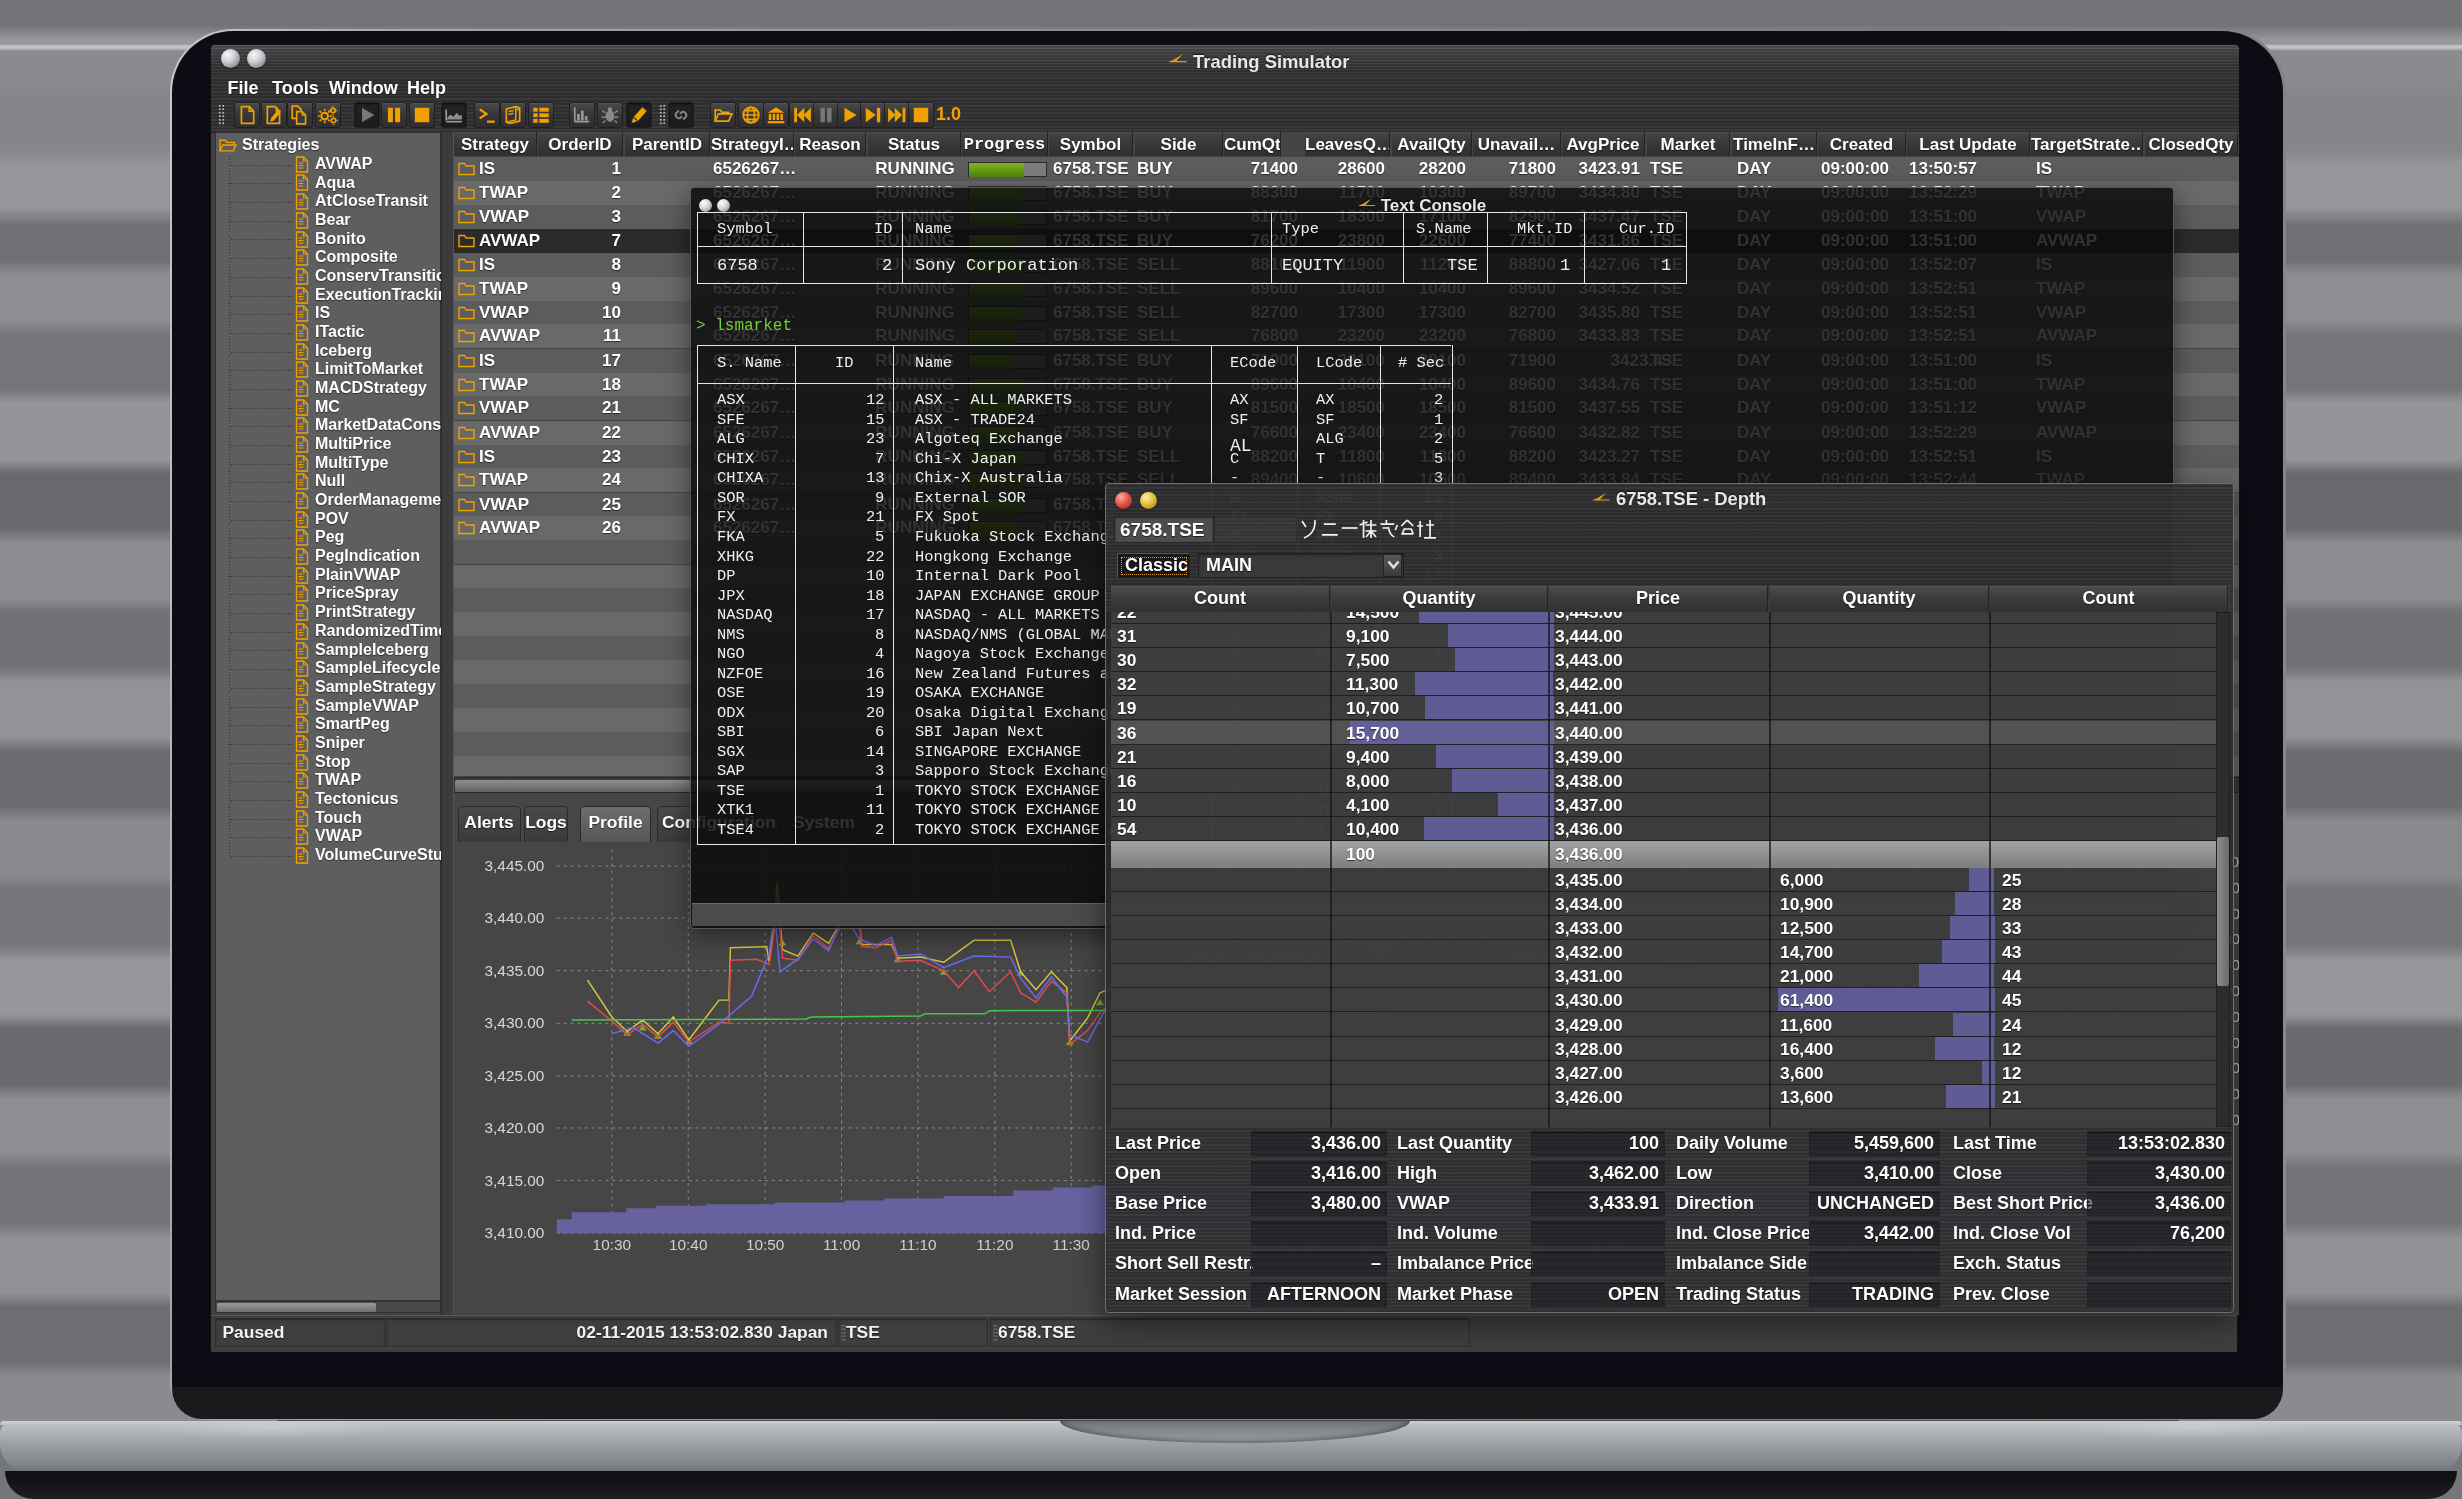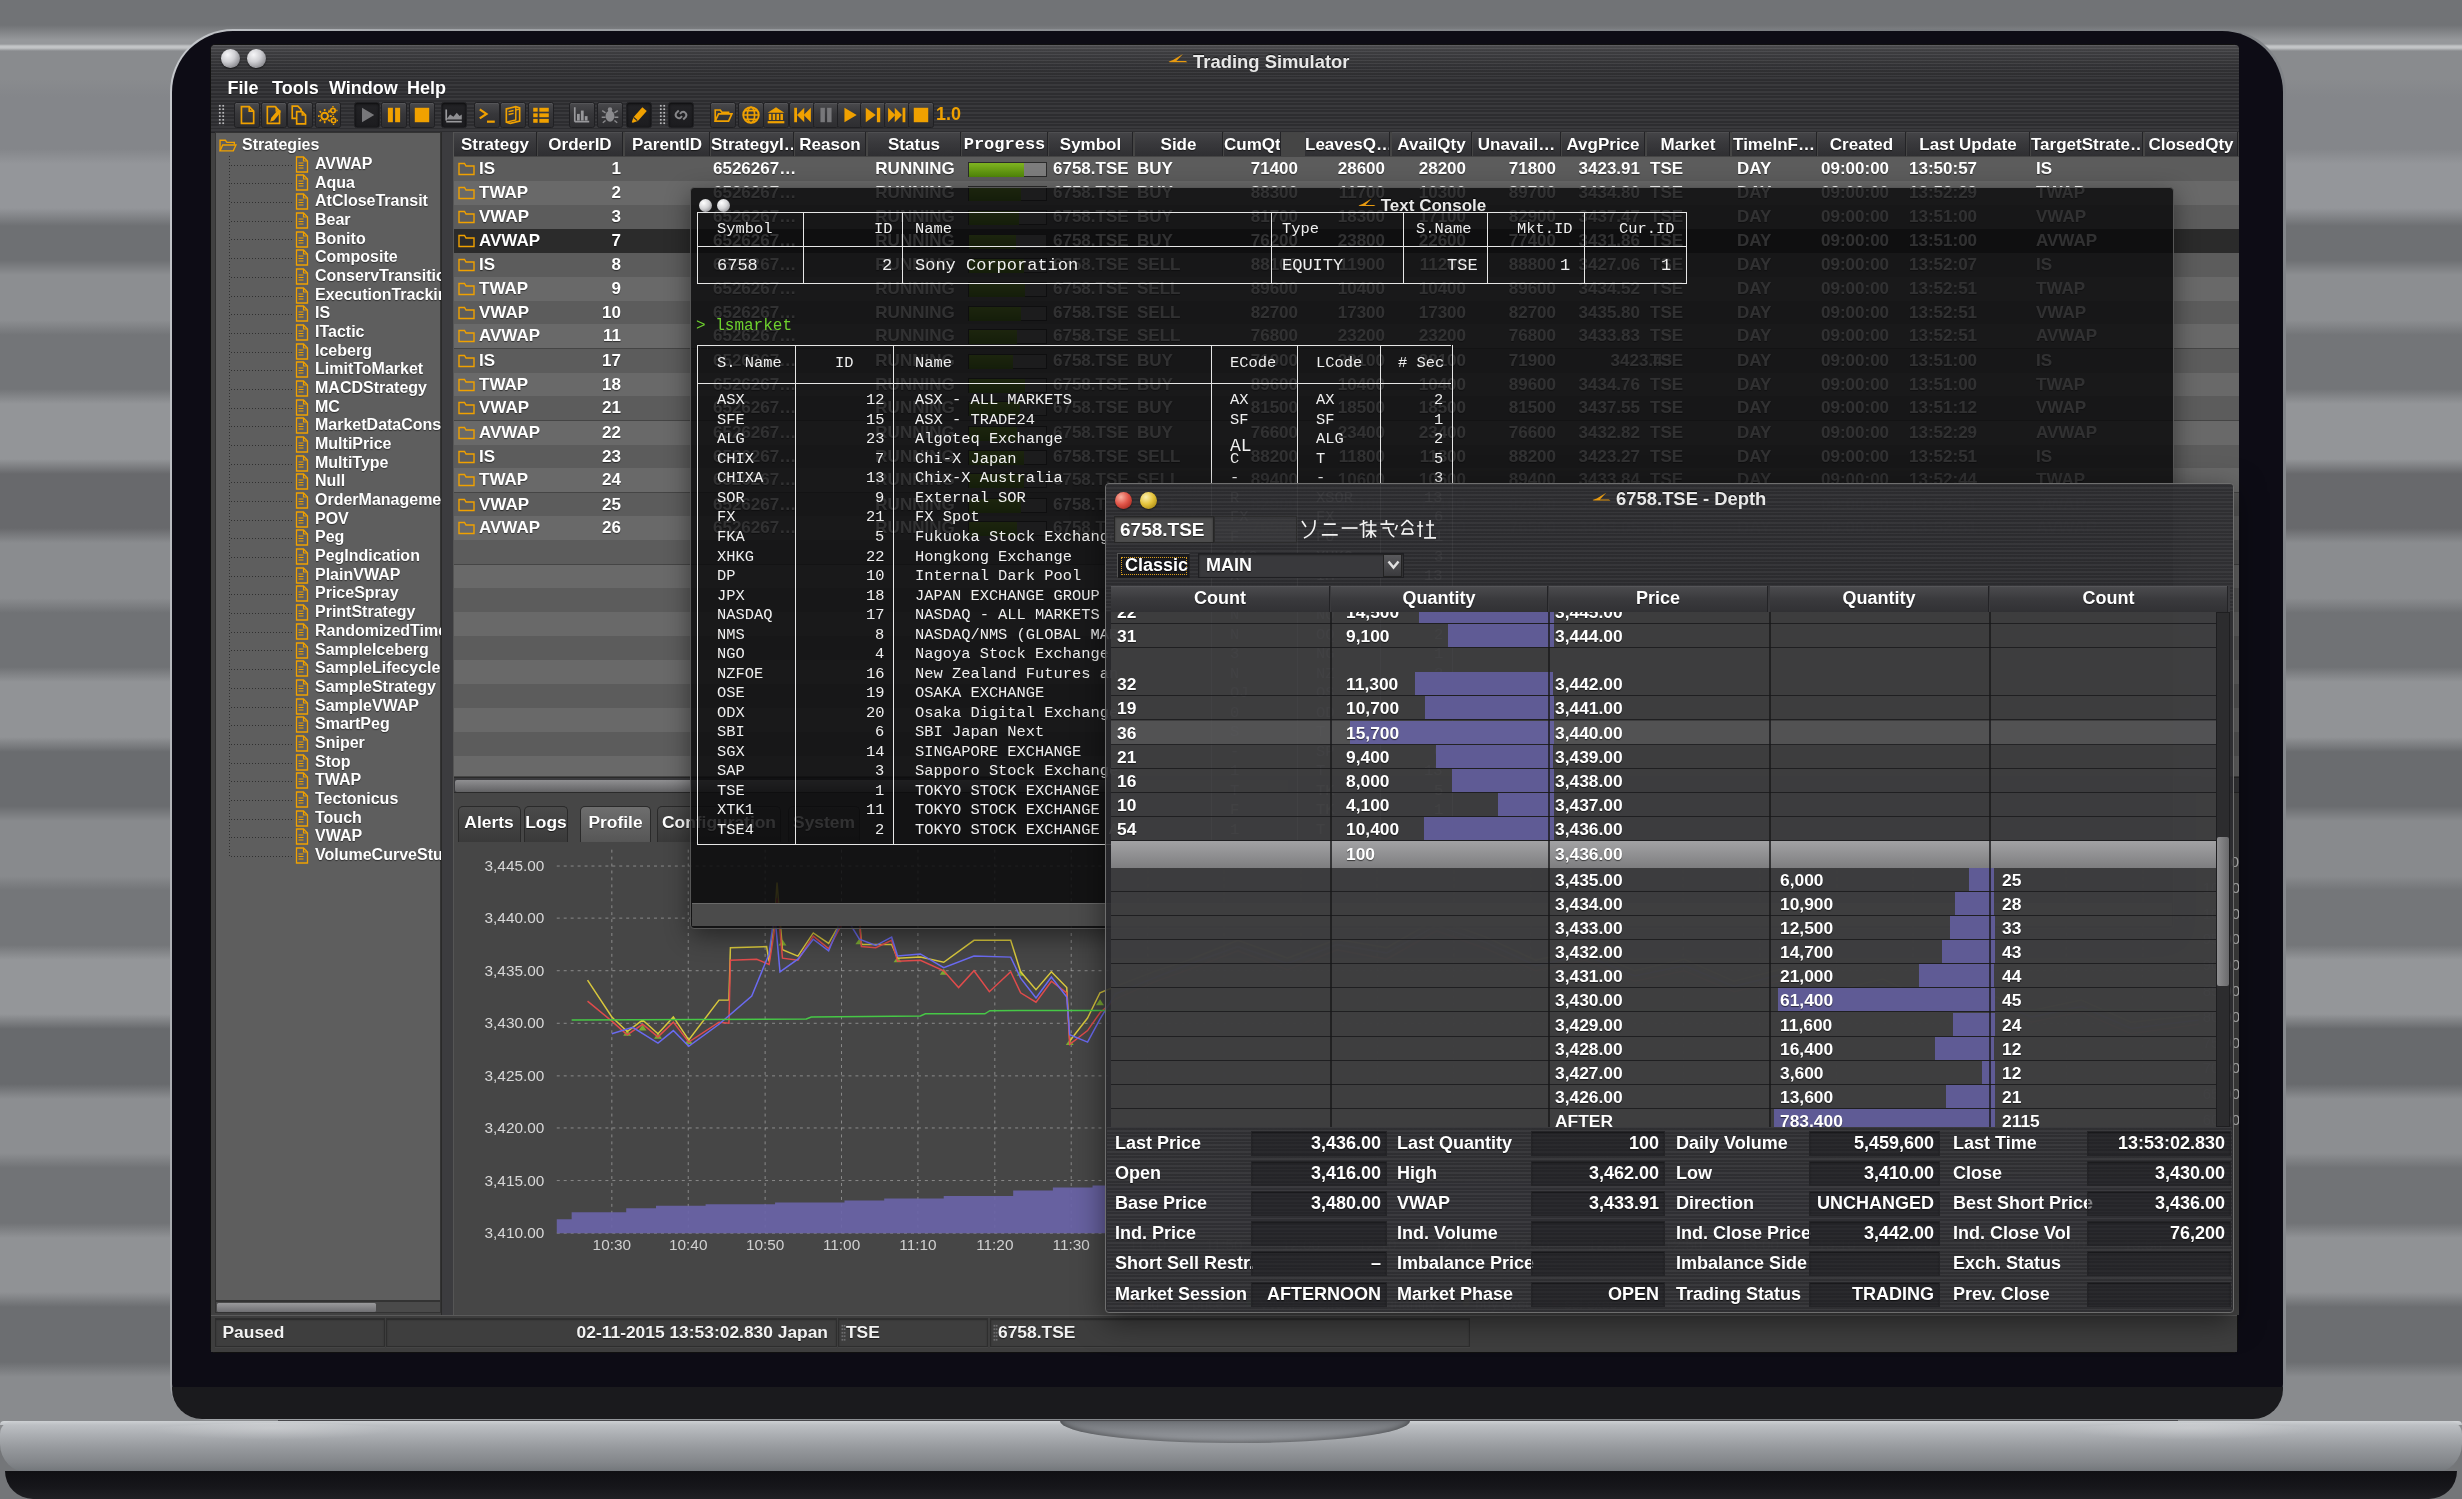--- a/index.html
+++ b/index.html
@@ -1351,20 +1351,27 @@
         <span class="abs drow-t" style="left:444px;top:1.5px;">3,445.00</span>
         <div class="abs dsep" style="left:0;top:23px;width:1119px;height:1px;"></div>
       </div>
       <div class="abs" style="left:5px;top:140px;width:1119px;height:24px;">
         <div class="abs pbr" style="left:337px;top:0;width:106px;height:23px;"></div>
         <span class="abs drow-t" style="left:6px;top:1.5px;">31</span>
         <span class="abs drow-t" style="left:235px;top:1.5px;">9,100</span>
         <span class="abs drow-t" style="left:444px;top:1.5px;">3,444.00</span>
         <div class="abs dsep" style="left:0;top:23px;width:1119px;height:1px;"></div>
       </div>
+      <div class="abs" style="left:5px;top:164px;width:1119px;height:24px;">
+        <div class="abs pbr" style="left:344px;top:0;width:99px;height:23px;"></div>
+        <span class="abs drow-t" style="left:6px;top:1.5px;">30</span>
+        <span class="abs drow-t" style="left:235px;top:1.5px;">7,500</span>
+        <span class="abs drow-t" style="left:444px;top:1.5px;">3,443.00</span>
+        <div class="abs dsep" style="left:0;top:23px;width:1119px;height:1px;"></div>
+      </div>
       <div class="abs" style="left:5px;top:188px;width:1119px;height:24px;">
         <div class="abs pbr" style="left:304px;top:0;width:138px;height:23px;"></div>
         <span class="abs drow-t" style="left:6px;top:1.5px;">32</span>
         <span class="abs drow-t" style="left:235px;top:1.5px;">11,300</span>
         <span class="abs drow-t" style="left:444px;top:1.5px;">3,442.00</span>
         <div class="abs dsep" style="left:0;top:23px;width:1119px;height:1px;"></div>
       </div>
       <div class="abs" style="left:5px;top:212px;width:1119px;height:24px;">
         <div class="abs pbr" style="left:314px;top:0;width:129px;height:23px;"></div>
         <span class="abs drow-t" style="left:6px;top:1.5px;">19</span>
@@ -1473,26 +1480,20 @@
         <span class="abs drow-t" style="left:669px;top:1.5px;">3,600</span>
         <span class="abs drow-t" style="left:891px;top:1.5px;">12</span>
         <div class="abs dsep" style="left:0;top:23px;width:1119px;height:1px;"></div>
       </div>
       <div class="abs" style="left:5px;top:601px;width:1119px;height:24px;">
         <div class="abs pbr" style="left:835px;top:0;width:49px;height:23px;"></div>
         <span class="abs drow-t" style="left:444px;top:1.5px;">3,426.00</span>
         <span class="abs drow-t" style="left:669px;top:1.5px;">13,600</span>
         <span class="abs drow-t" style="left:891px;top:1.5px;">21</span>
         <div class="abs dsep" style="left:0;top:23px;width:1119px;height:1px;"></div>
-      </div>
-      <div class="abs" style="left:5px;top:625px;width:1119px;height:18px;overflow:hidden;">
-        <span class="abs drow-t" style="left:444px;top:1.5px;">AFTER</span>
-        <div class="abs pbr" style="left:663px;top:0;width:221px;height:23px;"></div>
-        <span class="abs drow-t" style="left:669px;top:1.5px;">783,400</span>
-        <span class="abs drow-t" style="left:891px;top:1.5px;">2115</span>
       </div>
     </div>
     <div class="abs" style="left:5px;top:102px;width:1119px;height:26px;background:#3a3a3d;"></div>
     <div class="abs dhead" style="left:5px;top:102px;width:219px;height:26px;">
       <span>Count</span>
     </div>
     <div class="abs dhead" style="left:225px;top:102px;width:217px;height:26px;">
       <span>Quantity</span>
     </div>
     <div class="abs dhead" style="left:443px;top:102px;width:219px;height:26px;">

